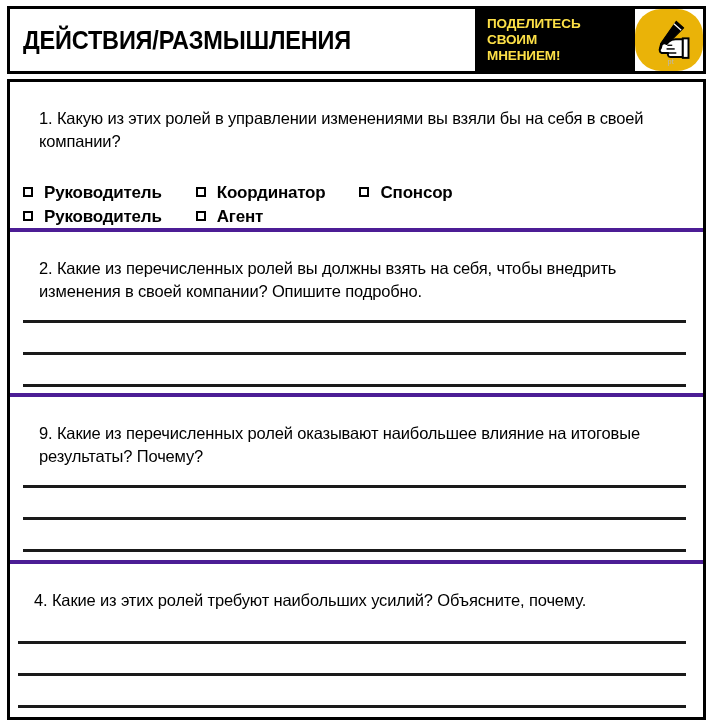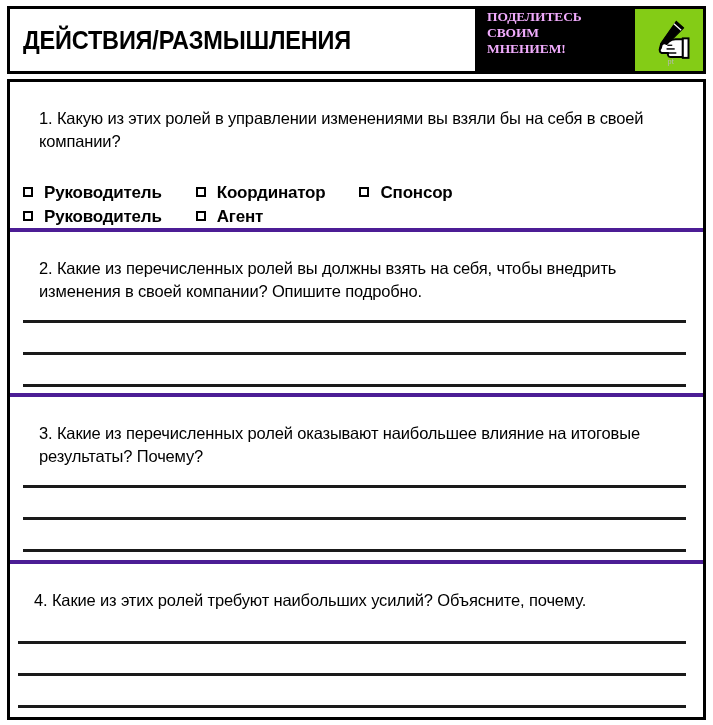--- a/index.html
+++ b/index.html
@@ -51,43 +51,43 @@
     font-weight: bold;
     letter-spacing: -0.2px;
     line-height: 1;
     white-space: nowrap;
     transform: scaleX(0.94);
     transform-origin: left center;
   }
   .header-callout {
     flex: 0 0 160px;
     background: #000000;
-    color: #f0abfc;
-    display: flex;
-    flex-direction: column;
-    justify-content: flex-start;
+    color: #fde047;
+    display: flex;
+    flex-direction: column;
+    justify-content: center;
     padding-left: 12px;
     box-sizing: border-box;
-    font-family: Liberation Serif, serif;
   }
   .header-callout span {
     display: block;
     font-size: 13.5px;
     font-weight: bold;
     line-height: 1.17;
     letter-spacing: -0.1px;
     white-space: nowrap;
   }
   .header-icon-cell {
     flex: 0 0 68px;
-    background: #84cc16;
+    background: #eab308;
     display: flex;
     align-items: center;
     justify-content: center;
     position: relative;
+    border-radius: 26px;
   }
   .pen-hand-icon {
     display: block;
     width: 52px;
     height: 52px;
   }
 
   
   .body-panel {
     flex: 1 1 auto;
@@ -258,21 +258,21 @@
     <div class="qsection s2">
       <p class="question-text">2. Какие из перечисленных ролей вы должны взять на себя, чтобы внедрить изменения в своей компании? Опишите подробно.</p>
       <div class="write-lines">
         <div class="write-line"></div>
         <div class="write-line"></div>
         <div class="write-line"></div>
       </div>
     </div>
 
     <div class="qsection s3">
-      <p class="question-text">3. Какие из перечисленных ролей оказывают наибольшее влияние на итоговые результаты? Почему?</p>
+      <p class="question-text">9. Какие из перечисленных ролей оказывают наибольшее влияние на итоговые результаты? Почему?</p>
       <div class="write-lines">
         <div class="write-line"></div>
         <div class="write-line"></div>
         <div class="write-line"></div>
       </div>
     </div>
 
     <div class="qsection s4">
       <p class="question-text">4. Какие из этих ролей требуют наибольших усилий? Объясните, почему.</p>
       <div class="write-lines">

